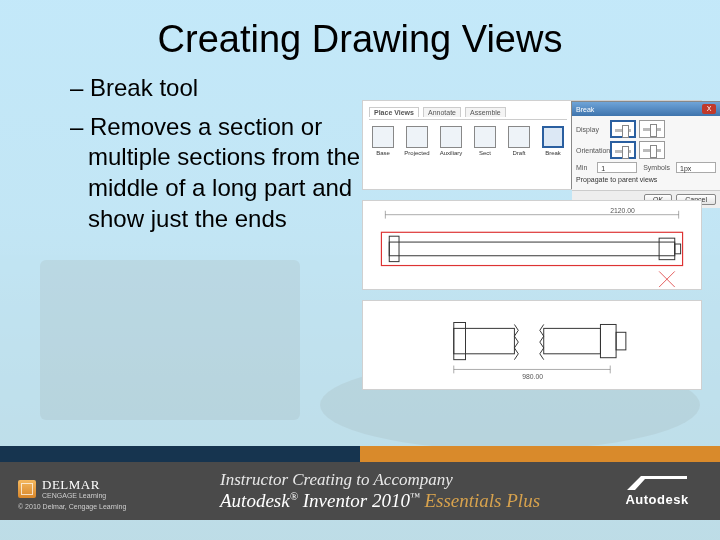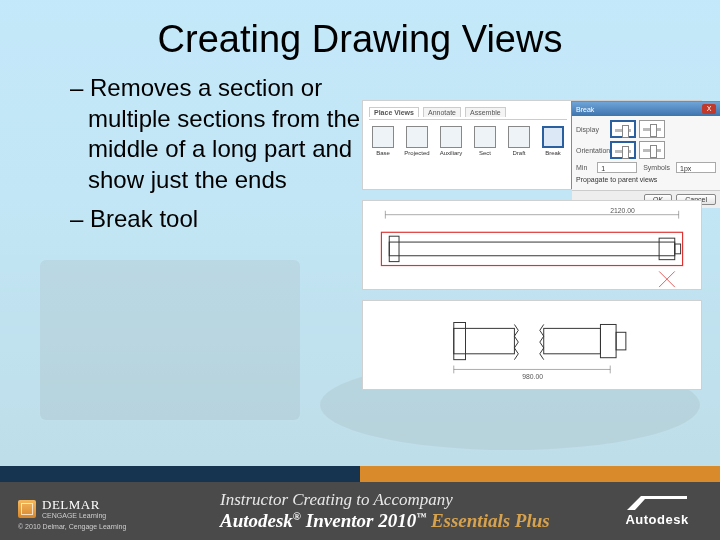--- a/index.html
+++ b/index.html
@@ -192,21 +192,21 @@
   .svgfill { width: 100%; height: 100%; }
   .redbox { stroke: #d33; stroke-width: 1.2; fill: none; }
   .part   { stroke: #333; stroke-width: 1; fill: none; }
   .dim    { stroke: #555; stroke-width: 0.5; fill: none; }
   .dimtxt { font-size: 7px; fill: #555; }
 
   
   .footer {
     position: absolute;
     left: 0; right: 0; bottom: 0;
-    height: 74px;
+    height: 94px;
   }
   .footer-top {
     height: 16px;
     display: flex;
   }
   .ft-blue { background: #16344f; width: 50%; height: 100%; }
   .ft-orange { background: #d98a2b; width: 50%; height: 100%; }
   .footer-main {
     height: 58px;
     background: #4a4a4a;
@@ -256,21 +256,21 @@
   }
   .ctr-line1 {
     font-family: Georgia, 'Times New Roman', serif;
     font-style: italic;
     font-size: 17px;
     color: #e8e8e8;
   }
   .ctr-line2 {
     font-family: Georgia, 'Times New Roman', serif;
     font-style: italic;
-    font-weight: bold;
+    font-weight: normal;
     font-size: 19px;
     color: #fff;
   }
   .ctr-line2 .reg { font-size: 11px; vertical-align: super; }
   .ctr-line2 .tm  { font-size: 10px; vertical-align: super; }
   .ctr-line2 .ep  { color: #d7a24d; }
   .autodesk {
     width: 112px;
     text-align: center;
     color: #fff;
@@ -289,22 +289,22 @@
 <body>
 
 <div class="slide">
   <div class="bgwash"></div>
 
   <div class="content">
     <h1 class="title">Creating Drawing Views</h1>
 
 
     <div class="sub-block">
+      <div class="sub-bullet">Break tool</div>
       <div class="sub-bullet">Removes a section or multiple sections from the middle of a long part and show just the ends</div>
-      <div class="sub-bullet">Break tool</div>
     </div>
   </div>
 
   <div class="illus">
 
     <div class="panel ribbon">
       <div class="ribbon-left">
         <div class="tabs">
           <span class="tab active">Place Views</span>
           <span class="tab">Annotate</span>

